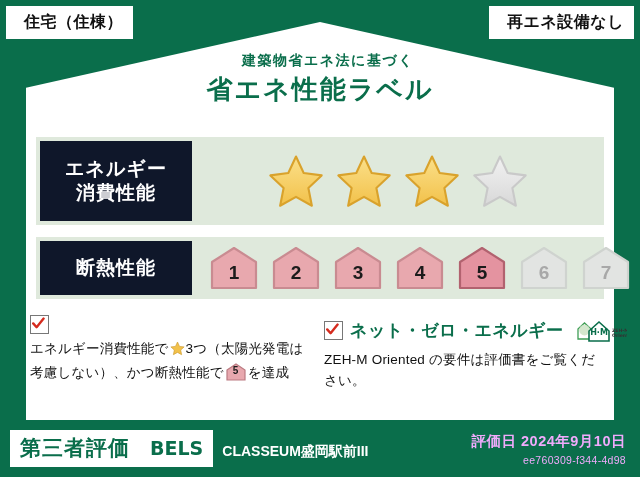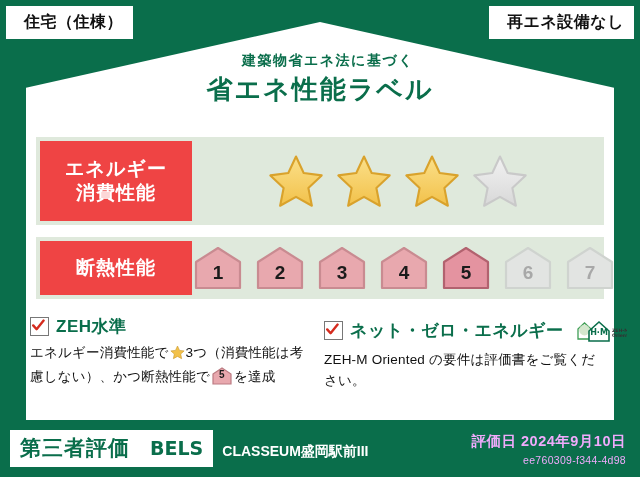--- a/index.html
+++ b/index.html
@@ -77,24 +77,24 @@
   .perf-row {
     position: absolute;
     left: 36px;
     width: 568px;
     display: flex;
     align-items: stretch;
     background: #dfe9dc;
     z-index: 5;
   }
   #row-energy { top: 137px; height: 88px; }
-  #row-insulation { top: 237px; height: 62px; }
+  #row-insulation { top: 237px; height: 62px; gap: 16px; }
 
   .perf-label {
-    background: #ef4444;
+    background: #0f172a;
     color: #ffffff;
     font-weight: bold;
     font-size: 19px;
     line-height: 1.25;
     letter-spacing: 1px;
     display: flex;
     flex-direction: column;
     align-items: center;
     justify-content: center;
     text-align: center;
@@ -363,26 +363,25 @@
 
   <div id="notes">
 
     <div class="note-col left">
       <div class="note-head">
         <span class="checkbox">
           <svg width="13" height="13" viewBox="0 0 13 13" aria-hidden="true">
             <path d="M1.2 6.4 L4.6 10.2 L11.6 1.6" fill="none" stroke="#d52b1e" stroke-width="2.4" stroke-linecap="round" stroke-linejoin="round"></path>
           </svg>
         </span>
-        <span class="note-title">ZEH水準</span>
       </div>
       <div class="note-body">
         <span>エネルギー消費性能で</span><span class="inline-star"><svg width="15" height="15" viewBox="0 0 24 24" aria-hidden="true">
               <path d="M12 1.6 L15.2 8.6 L22.6 9.4 L17.1 14.5 L18.6 21.9 L12 18.2 L5.4 21.9 L6.9 14.5 L1.4 9.4 L8.8 8.6 Z" fill="#f2c14a" stroke="#cc9a2e" stroke-width="1"></path>
-            </svg></span><span>3つ（消費性能</span><span>は考慮しない）、かつ断熱性能で</span><span class="inline-house"><svg width="20" height="18" viewBox="0 0 20 18" aria-hidden="true">
+            </svg></span><span>3つ（太陽光発電</span><span>は考慮しない）、かつ断熱性能で</span><span class="inline-house"><svg width="20" height="18" viewBox="0 0 20 18" aria-hidden="true">
               <path d="M1 7 L10 1 L19 7 L19 17 L1 17 Z" fill="#e8a8ae" stroke="#bb7b82" stroke-width="1.2"></path>
             </svg><span class="n">5</span></span><span>を達成</span>
       </div>
     </div>
 
     <div class="note-col right">
       <div class="note-head">
         <span class="checkbox">
           <svg width="13" height="13" viewBox="0 0 13 13" aria-hidden="true">
             <path d="M1.2 6.4 L4.6 10.2 L11.6 1.6" fill="none" stroke="#d52b1e" stroke-width="2.4" stroke-linecap="round" stroke-linejoin="round"></path>

